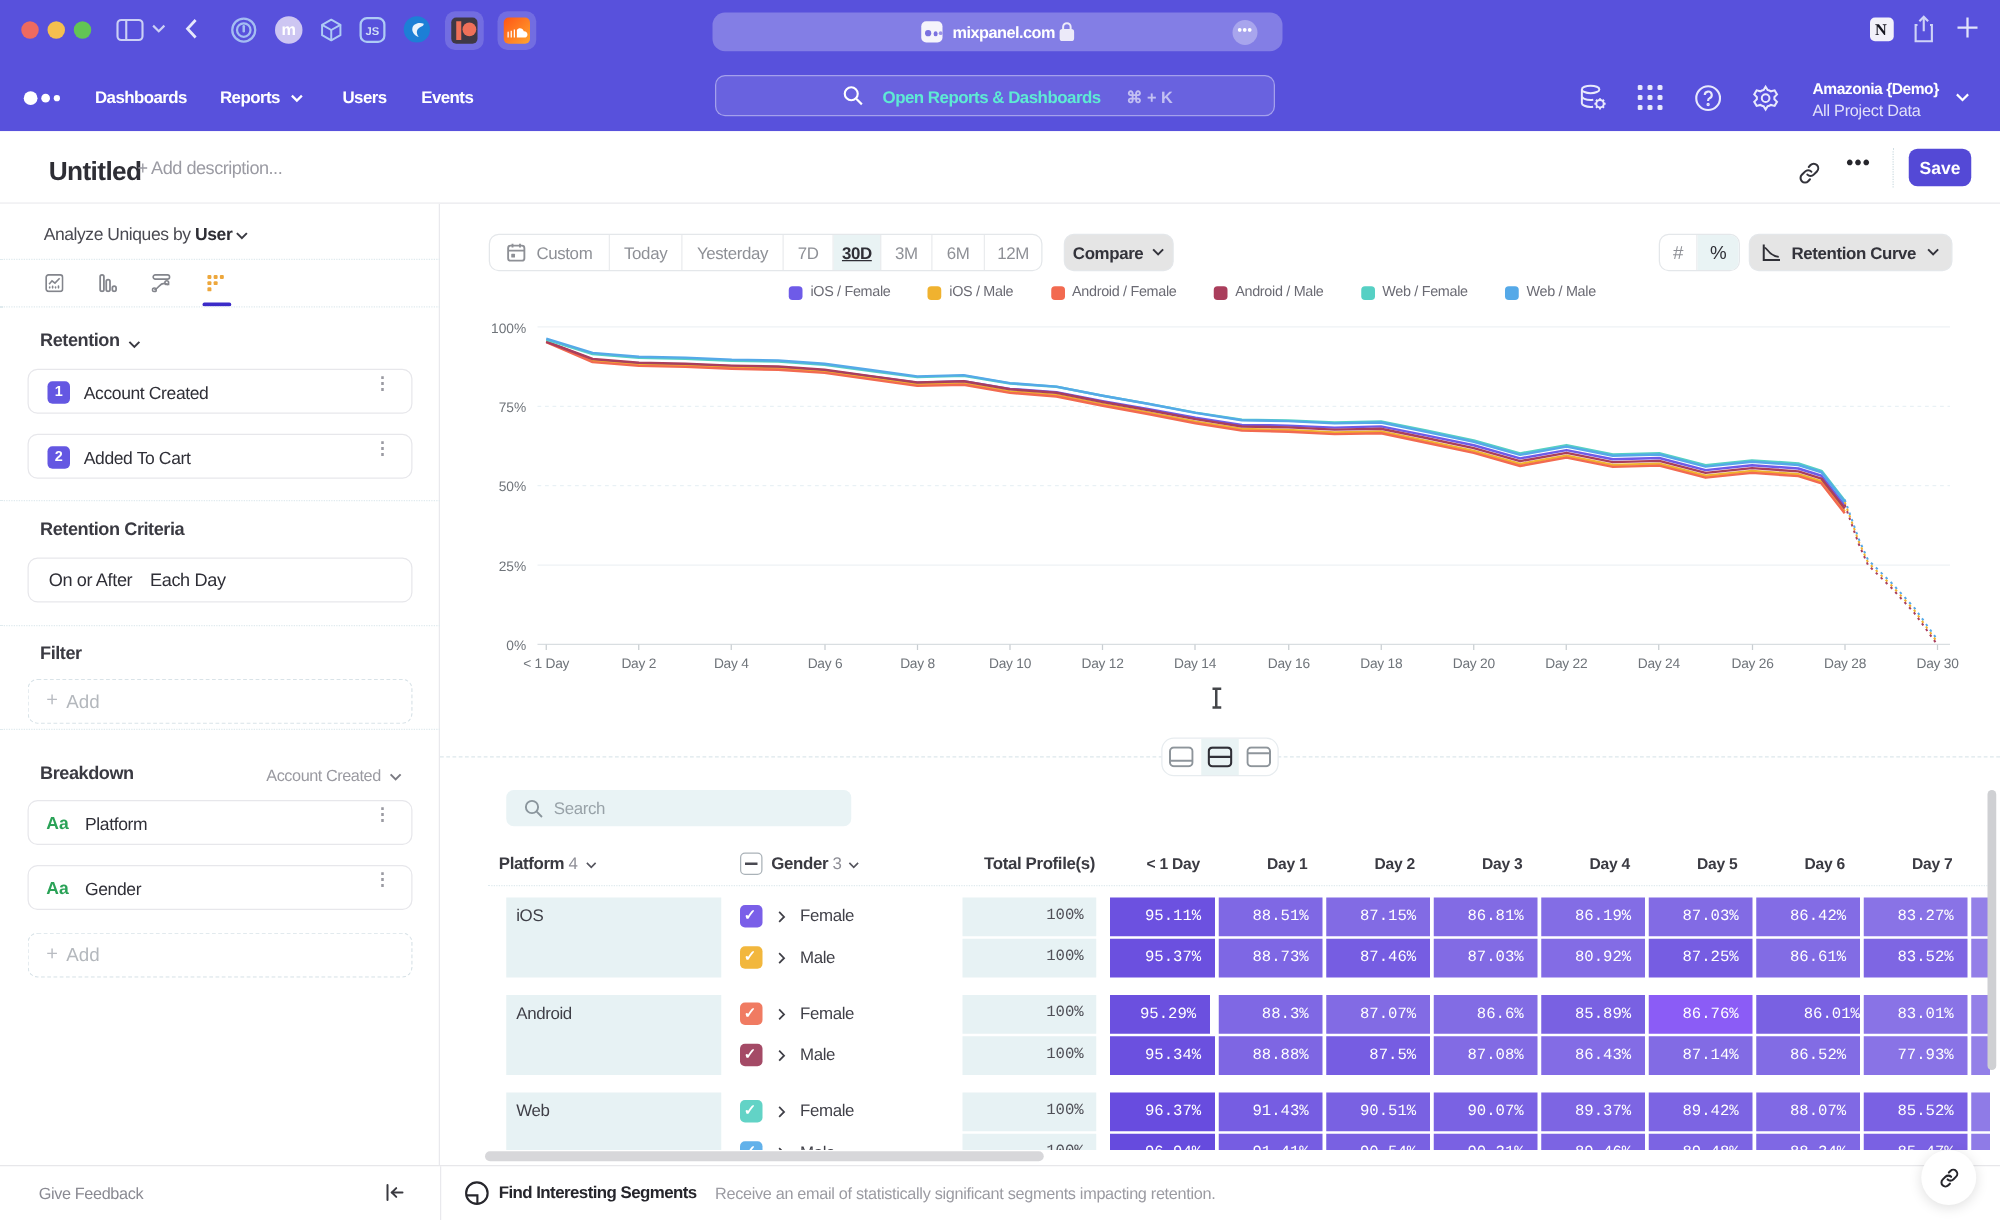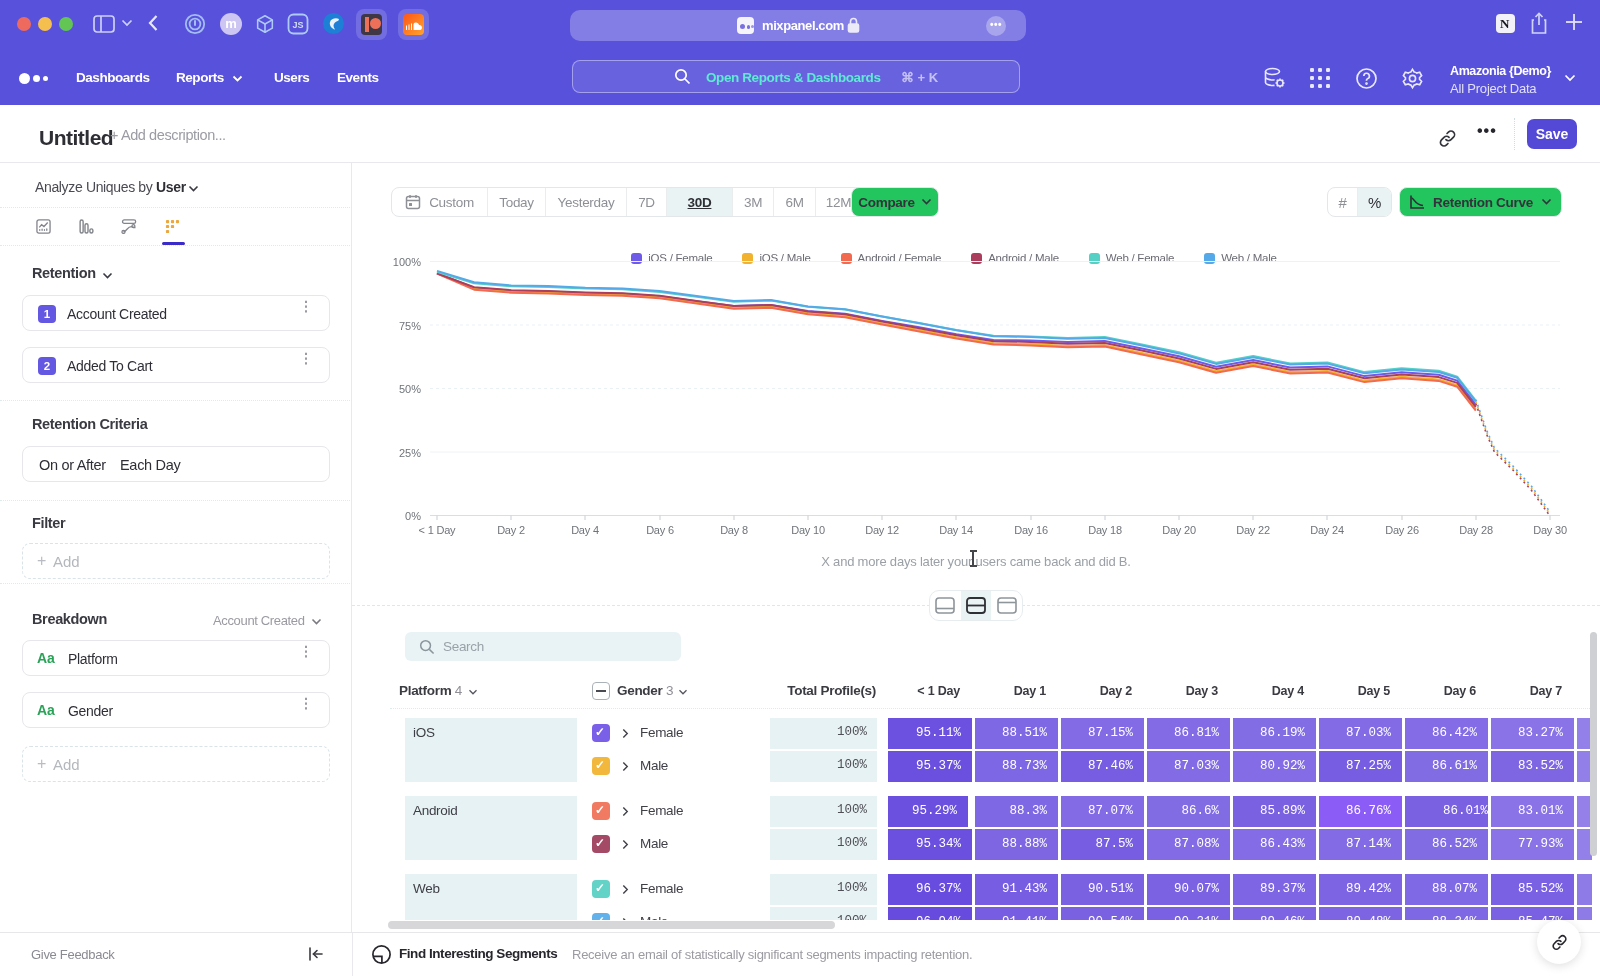--- a/index.html
+++ b/index.html
@@ -21,23 +21,23 @@
 .sb-head { position:absolute; left:32px; font-size:14.5px; font-weight:700; color:#3a3a42; letter-spacing:-0.35px; }
 .dotline { position:absolute; left:0; width:352px; border-top:1px dotted #dfeaee; }
 .badge { position:absolute; left:15px; top:9px; width:18px; height:18px; background:#6457e2; border-radius:4px; color:#fff; font-size:11.5px; font-weight:700; text-align:center; line-height:18px; }
 .cardlabel { position:absolute; left:44px; top:10px; font-size:14px; color:#2f2f37; letter-spacing:-0.3px; }
 .carddots { position:absolute; right:16px; top:7px; color:#9a9aa2; font-size:14px; font-weight:700; line-height:7px; }
 
 .seg-group { position:absolute; display:flex; height:30px; border:1px solid #e4e7ea; border-radius:8px; background:#fff; overflow:hidden; }
 .seg { display:flex; align-items:center; justify-content:center; font-size:13.5px; color:#8e9096; border-right:1px solid #eaecee; letter-spacing:-0.3px; }
 .seg:last-child { border-right:none; }
 .seg.sel { background:#e9f3f4; color:#2f2f36; font-weight:600; }
-.btn { position:absolute; height:30px; border:1px solid #e4e7ea; border-radius:8px; background:#22c55e; display:flex; align-items:center; justify-content:center; font-size:13.5px; font-weight:600; color:#33333b; letter-spacing:-0.3px; }
-
-#legend { position:absolute; top:252px; left:330px; width:1248px; display:flex; justify-content:center; gap:30px; }
+.btn { position:absolute; height:30px; border:1px solid #e4e7ea; border-radius:8px; background:#e5e5e5; display:flex; align-items:center; justify-content:center; font-size:13.5px; font-weight:600; color:#33333b; letter-spacing:-0.3px; }
+
+#legend { position:absolute; top:228px; left:330px; width:1248px; display:flex; justify-content:center; gap:30px; }
 .leg { display:flex; align-items:center; gap:6px; font-size:11.5px; color:#6b6b74; letter-spacing:-0.25px; }
 .leg i { width:11px; height:11px; border-radius:3px; display:block; }
 .pcell { position:absolute; background:#8165e5; color:#fff; font-family:"Liberation Mono", monospace; font-size:12.5px; text-align:right; line-height:31px; height:31px; }
 .tealcell { position:absolute; background:#e7f2f4; }
 .hday { position:absolute; font-size:12.5px; font-weight:600; color:#3a3a42; text-align:right; letter-spacing:-0.2px; }
 .cb { position:absolute; width:18px; height:18px; border-radius:4px; }
 .cb:after { content:"✓"; position:absolute; left:3px; top:1px; color:#fff; font-size:12px; font-weight:700; }
 .rowlab { position:absolute; font-size:13.5px; color:#3f3f47; letter-spacing:-0.3px; }
 </style>
 </head>
@@ -267,21 +267,21 @@
           <rect x="1.5" y="2.5" width="13" height="12" rx="2"></rect>
           <line x1="1.5" y1="6.5" x2="14.5" y2="6.5"></line>
           <line x1="5" y1="1" x2="5" y2="4"></line>
           <line x1="11" y1="1" x2="11" y2="4"></line>
           <rect x="4" y="9" width="3" height="3" rx="0.5" fill="#8e9096" stroke="none"></rect>
         </svg>
       Custom</div>
     <div class="seg" style="width:58px;">Today</div>
     <div class="seg" style="width:81px;">Yesterday</div>
     <div class="seg" style="width:40px;">7D</div>
-    <div class="seg sel" style="width:66px;text-decoration:underline;">30D</div>
+    <div class="seg sel" style="width:38px;text-decoration:underline;">30D</div>
     <div class="seg" style="width:41px;">3M</div>
     <div class="seg" style="width:42px;">6M</div>
     <div class="seg" style="width:45px;">12M</div>
   </div>
   <div class="btn" style="left:851px;top:187px;width:88px;gap:6px;">Compare
     <svg width="11" height="8" viewBox="0 0 11 8" fill="none" stroke="#33333b" stroke-width="1.6">
         <path d="M1.5 1.5 L5.5 5.5 L9.5 1.5"></path>
       </svg>
   </div>
   <div class="seg-group" style="left:1327px;top:187px;">
@@ -353,21 +353,20 @@
 <polyline points="437.0,273.3 474.1,287.7 511.2,290.7 548.3,291.5 585.4,293.0 622.5,293.8 659.6,296.3 696.7,301.2 733.8,306.1 770.9,304.9 808.0,311.1 845.1,313.7 882.2,320.9 919.3,327.3 956.4,334.2 993.5,339.9 1030.6,340.5 1067.7,342.1 1104.8,341.1 1141.9,348.5 1179.0,356.2 1216.1,366.7 1253.2,360.1 1290.3,367.4 1327.4,366.4 1364.5,376.1 1401.6,372.2 1438.7,374.8 1457.2,380.6 1475.8,404.5" fill="none" stroke="#6e5be8" stroke-width="2" stroke-linejoin="round"></polyline>
 <polyline points="437.0,273.2 474.1,288.7 511.2,291.7 548.3,292.5 585.4,294.0 622.5,294.8 659.6,297.3 696.7,302.5 733.8,307.6 770.9,306.7 808.0,313.1 845.1,316.0 882.2,323.4 919.3,330.1 956.4,337.3 993.5,343.2 1030.6,344.0 1067.7,345.9 1104.8,345.2 1141.9,352.9 1179.0,360.8 1216.1,371.2 1253.2,364.6 1290.3,372.0 1327.4,371.0 1364.5,380.6 1401.6,376.8 1438.7,379.4 1457.2,385.2 1475.8,409.1" fill="none" stroke="#f0b22f" stroke-width="2" stroke-linejoin="round"></polyline>
 <polyline points="437.0,273.6 474.1,289.7 511.2,292.7 548.3,293.5 585.4,295.0 622.5,295.8 659.6,298.3 696.7,303.5 733.8,308.7 770.9,307.8 808.0,314.3 845.1,317.2 882.2,324.6 919.3,331.4 956.4,338.6 993.5,344.5 1030.6,345.4 1067.7,347.3 1104.8,346.6 1141.9,354.4 1179.0,362.3 1216.1,372.8 1253.2,366.1 1290.3,373.5 1327.4,372.5 1364.5,382.1 1401.6,378.3 1438.7,380.9 1457.2,386.7 1475.8,410.6" fill="none" stroke="#f26a50" stroke-width="2" stroke-linejoin="round"></polyline>
 <polyline points="437.0,273.4 474.1,287.2 511.2,290.2 548.3,291.0 585.4,292.5 622.5,293.2 659.6,295.8 696.7,300.9 733.8,306.0 770.9,305.0 808.0,311.4 845.1,314.2 882.2,321.6 919.3,328.2 956.4,335.3 993.5,341.2 1030.6,341.9 1067.7,343.7 1104.8,343.0 1141.9,350.6 1179.0,358.5 1216.1,368.9 1253.2,362.3 1290.3,369.7 1327.4,368.7 1364.5,378.3 1401.6,374.5 1438.7,377.1 1457.2,382.9 1475.8,406.8" fill="none" stroke="#aa3e5c" stroke-width="2" stroke-linejoin="round"></polyline>
 <polyline points="437.0,271.7 474.1,283.2 511.2,286.3 548.3,287.0 585.4,288.6 622.5,289.3 659.6,291.9 696.7,296.8 733.8,301.7 770.9,300.6 808.0,306.8 845.1,309.4 882.2,316.6 919.3,323.1 956.4,330.1 993.5,335.8 1030.6,336.4 1067.7,338.0 1104.8,337.1 1141.9,344.6 1179.0,352.3 1216.1,362.7 1253.2,356.1 1290.3,363.5 1327.4,362.5 1364.5,372.1 1401.6,368.3 1438.7,370.8 1457.2,376.7 1475.8,400.6" fill="none" stroke="#56d0c4" stroke-width="2" stroke-linejoin="round"></polyline>
 <polyline points="437.0,270.9 474.1,282.3 511.2,285.4 548.3,286.1 585.4,287.7 622.5,288.4 659.6,291.0 696.7,296.0 733.8,301.1 770.9,300.1 808.0,306.5 845.1,309.3 882.2,316.6 919.3,323.2 956.4,330.3 993.5,336.2 1030.6,336.9 1067.7,338.7 1104.8,338.0 1141.9,345.6 1179.0,353.4 1216.1,363.9 1253.2,357.3 1290.3,364.6 1327.4,363.6 1364.5,373.3 1401.6,369.4 1438.7,372.0 1457.2,377.8 1475.8,401.7" fill="none" stroke="#55a9e8" stroke-width="2" stroke-linejoin="round"></polyline>
 <polyline points="1475.8,399.7 1486.9,430.9 1494.4,447.9 1512.9,466.0 1531.5,486.3 1550.0,511.9" fill="none" stroke="#55a9e8" stroke-width="1.6" stroke-dasharray="2,3.5" stroke-linejoin="round"></polyline>
 <polyline points="1475.8,401.7 1486.9,432.9 1494.4,450.0 1512.9,468.0 1531.5,488.3 1550.0,514.0" fill="none" stroke="#f0b22f" stroke-width="1.6" stroke-dasharray="2,3.5" stroke-linejoin="round"></polyline>
 <polyline points="1475.8,403.7 1486.9,435.0 1494.4,452.0 1512.9,470.0 1531.5,490.4 1550.0,516.0" fill="none" stroke="#aa3e5c" stroke-width="1.6" stroke-dasharray="2,3.5" stroke-linejoin="round"></polyline>
 </svg>
-  <span class="abs" style="left:352px;top:554px;width:1248px;text-align:center;font-size:13px;color:#9aa0a6;letter-spacing:-0.2px;">X and more days later your users came back and did B.</span>
   <div class="abs" style="left:971px;top:549px;width:4px;height:19px;">
     <div style="position:absolute;left:1.2px;top:2px;width:1.4px;height:15px;background:#44464a;"></div>
     <div style="position:absolute;left:-1.5px;top:1px;width:7px;height:1.6px;background:#44464a;"></div>
     <div style="position:absolute;left:-1.5px;top:16.4px;width:7px;height:1.6px;background:#44464a;"></div>
   </div>
 
   <div class="abs" style="left:352px;top:605px;width:1248px;border-top:1px dashed #dde8ec;"></div>
   <div class="abs" style="left:929px;top:590px;width:94px;height:31px;background:#fff;border:1px solid #e7ecef;border-radius:10px;display:flex;">
     <div style="flex:1;display:flex;align-items:center;justify-content:center;">
       <svg width="20" height="17" viewBox="0 0 20 17" fill="none" stroke="#8e959b" stroke-width="1.6">

